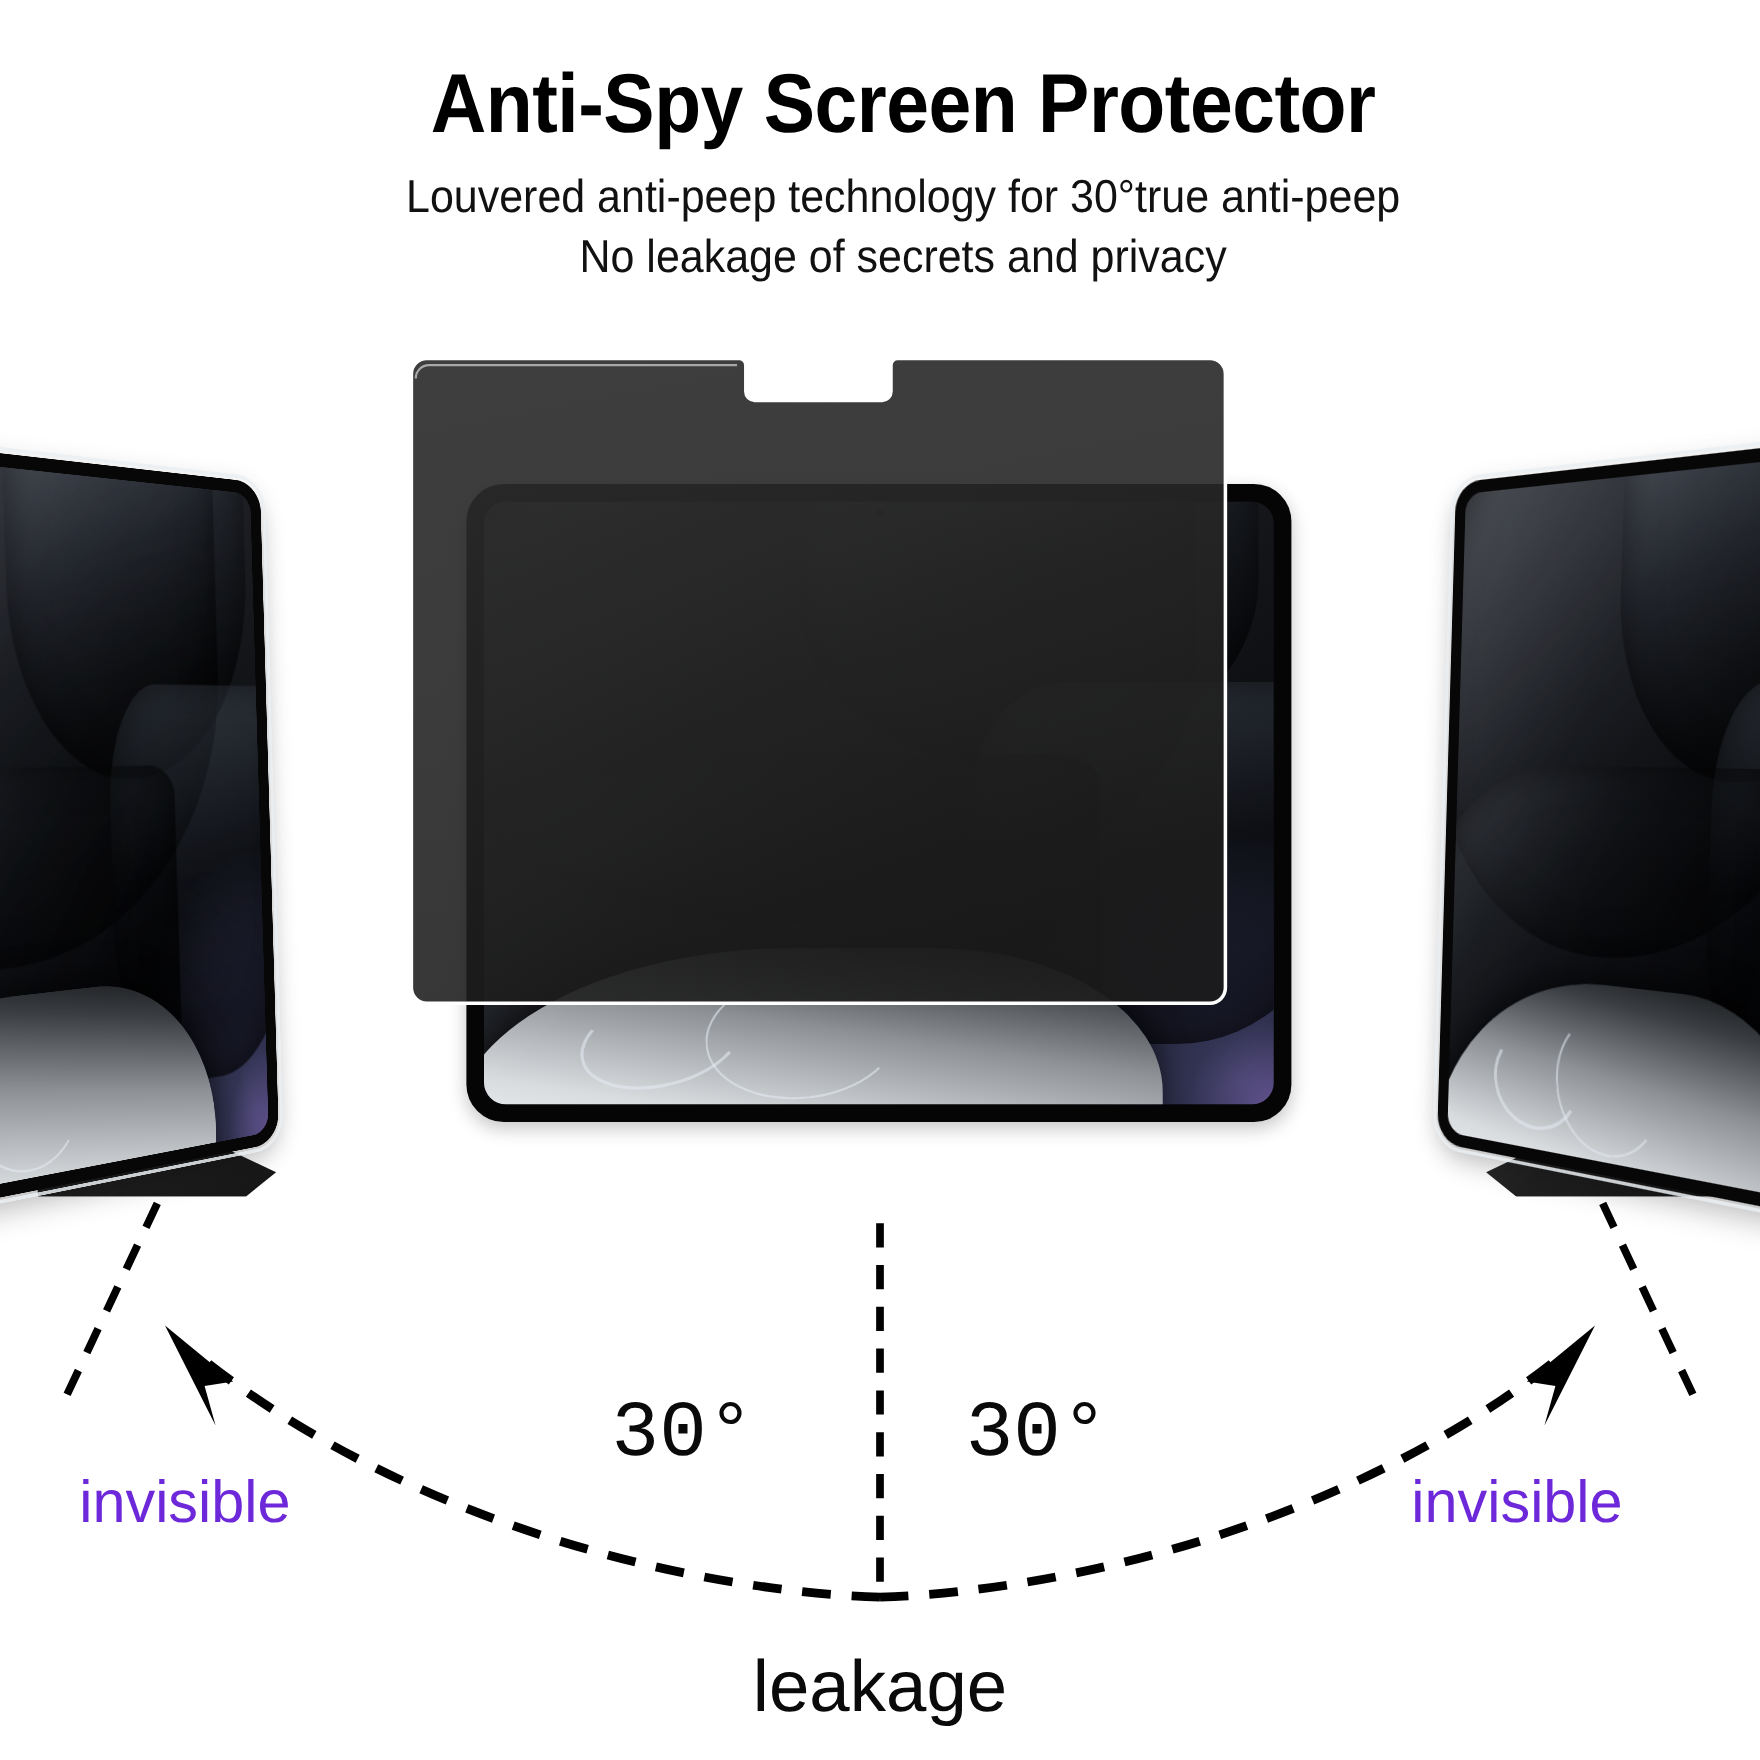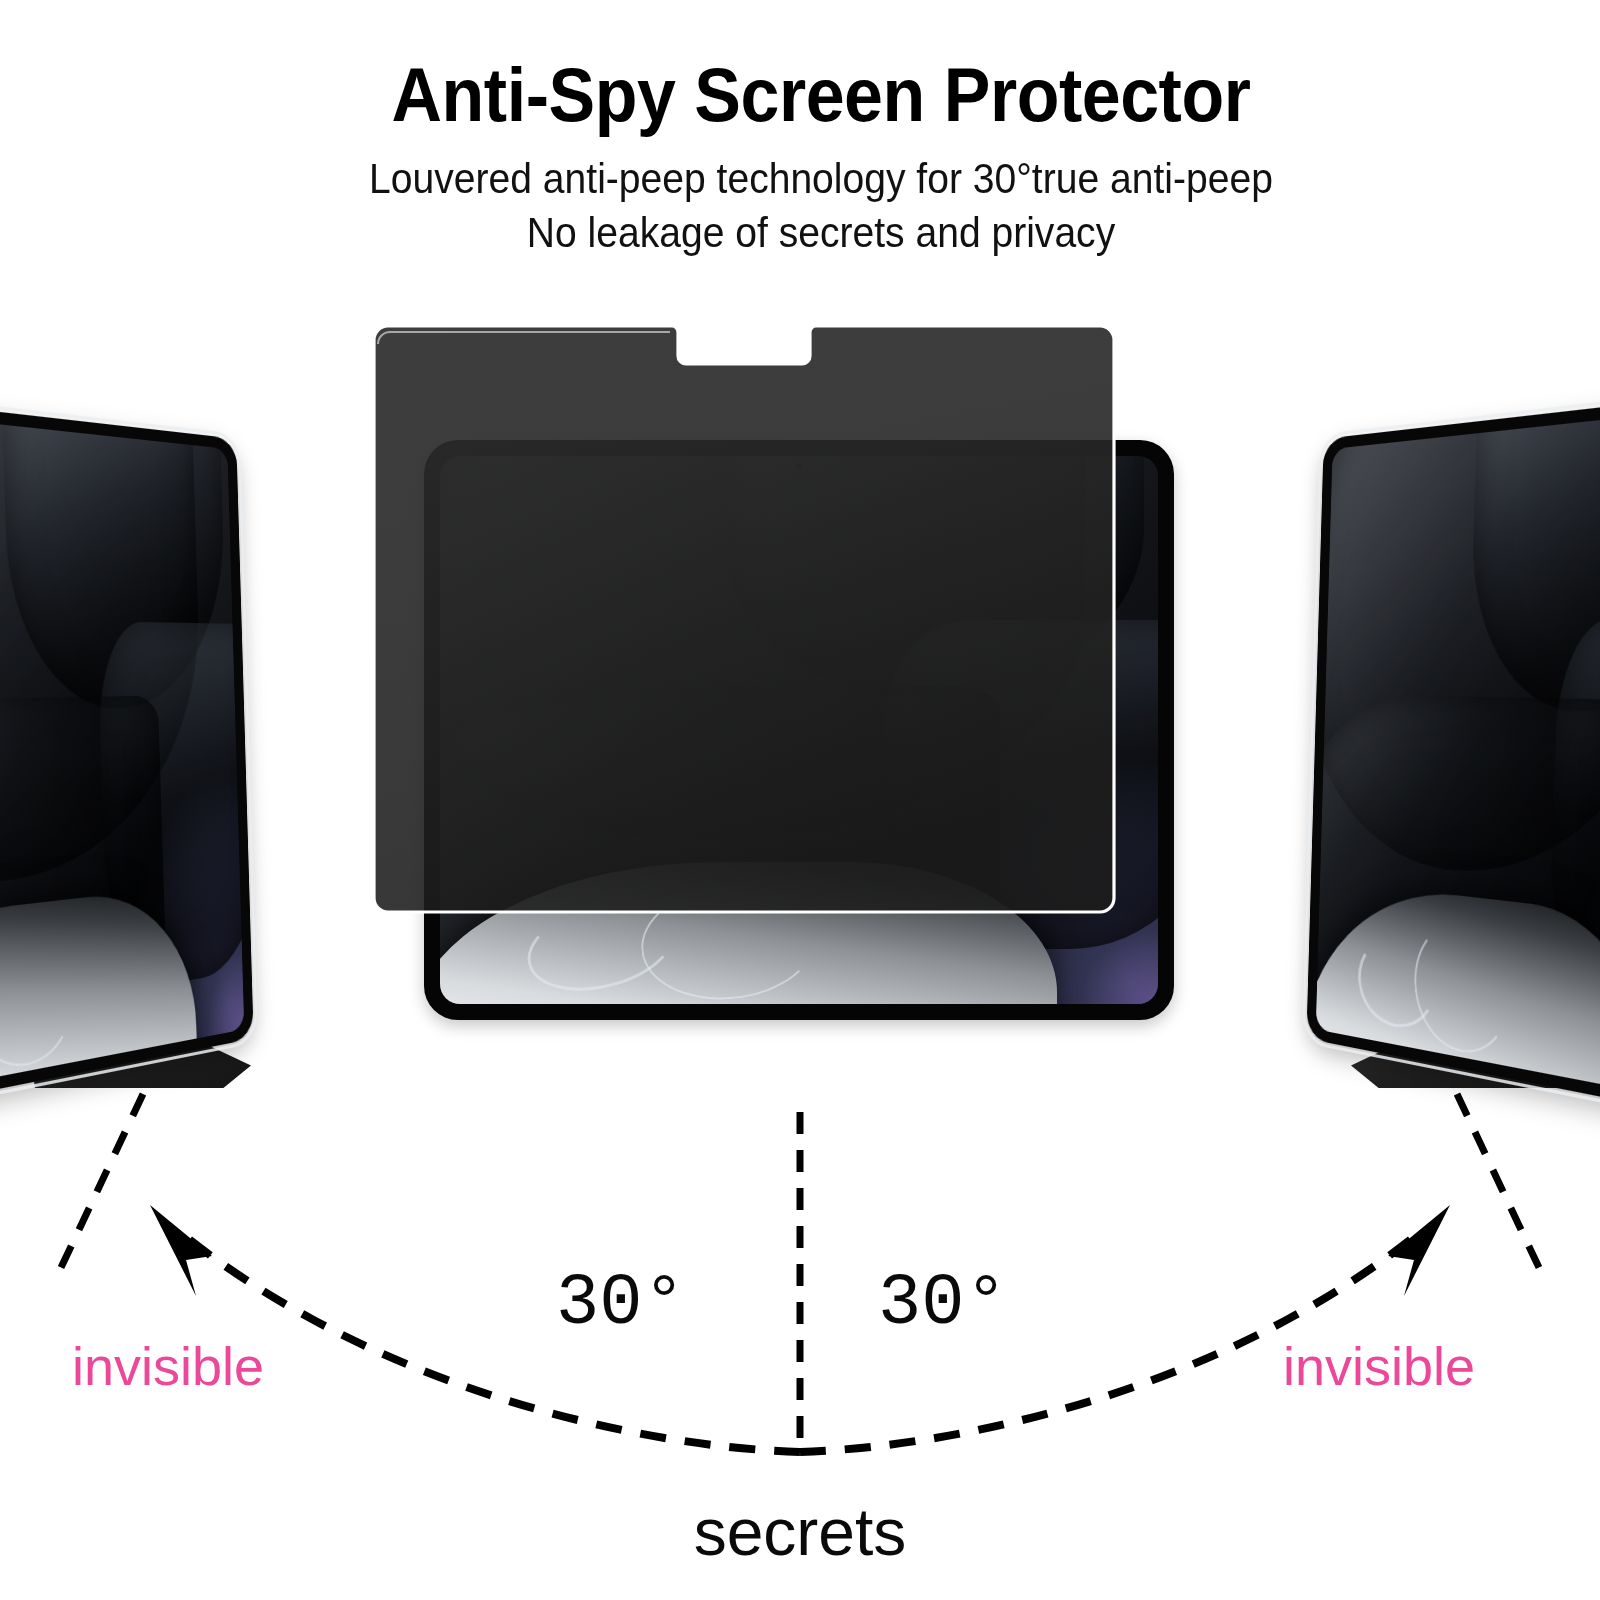--- a/index.html
+++ b/index.html
@@ -246,21 +246,21 @@
     line-height: 72px;
     color: #0a0a0a;
   }
   #inv-left  { left: 72px;  top: 1337px; }
   #inv-right { left: 1283px; top: 1337px; }
   .inv-text {
     font-family: "Liberation Sans", sans-serif;
     font-weight: 400;
     font-size: 54px;
     line-height: 58px;
-    color: #ec4899;
+    color: #6d28d9;
   }
   #visible-lbl {
     left: 0; top: 1496px;
     width: 1600px;
     text-align: center;
   }
   .vis-text {
     font-family: "Liberation Sans", sans-serif;
     font-weight: 400;
     font-size: 66px;
@@ -403,14 +403,14 @@
 <div class="lbl" id="deg-right">
   <span class="deg-text">30°</span>
 </div>
 <div class="lbl" id="inv-left">
   <span class="inv-text">invisible</span>
 </div>
 <div class="lbl" id="inv-right">
   <span class="inv-text">invisible</span>
 </div>
 <div class="lbl" id="visible-lbl">
-  <span class="vis-text">secrets</span>
+  <span class="vis-text">leakage</span>
 </div>
 
 </body></html>

